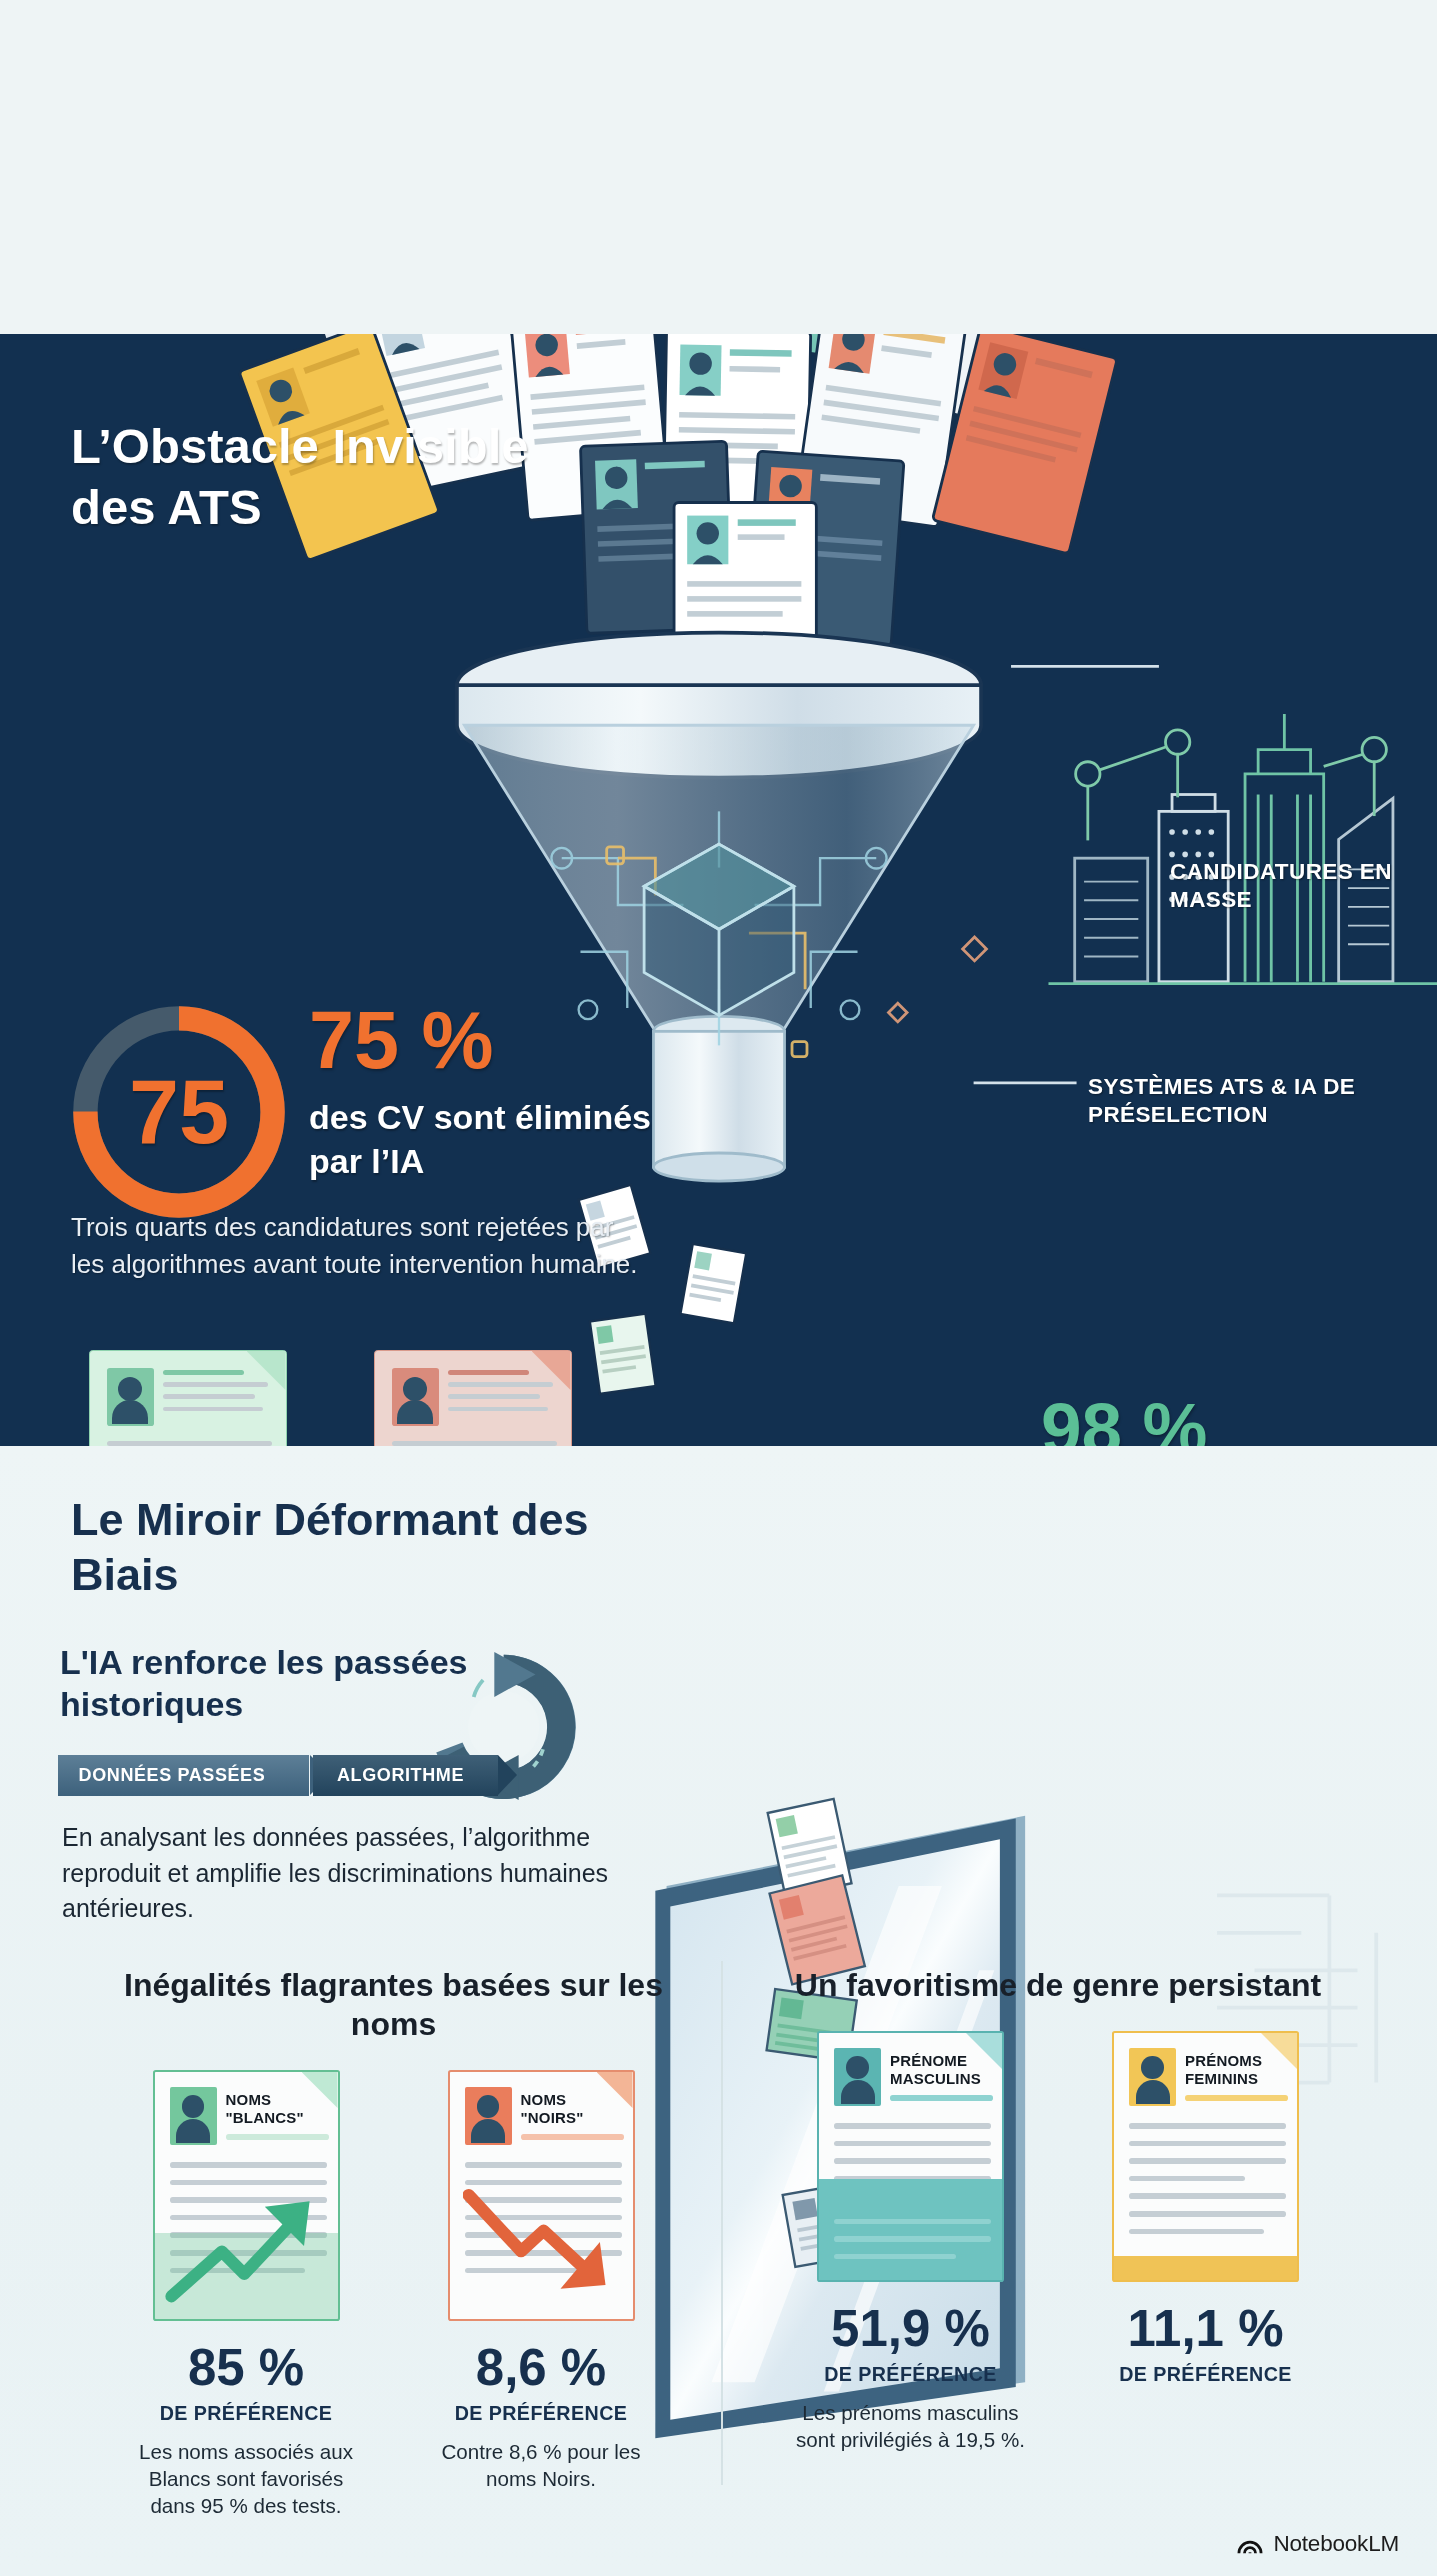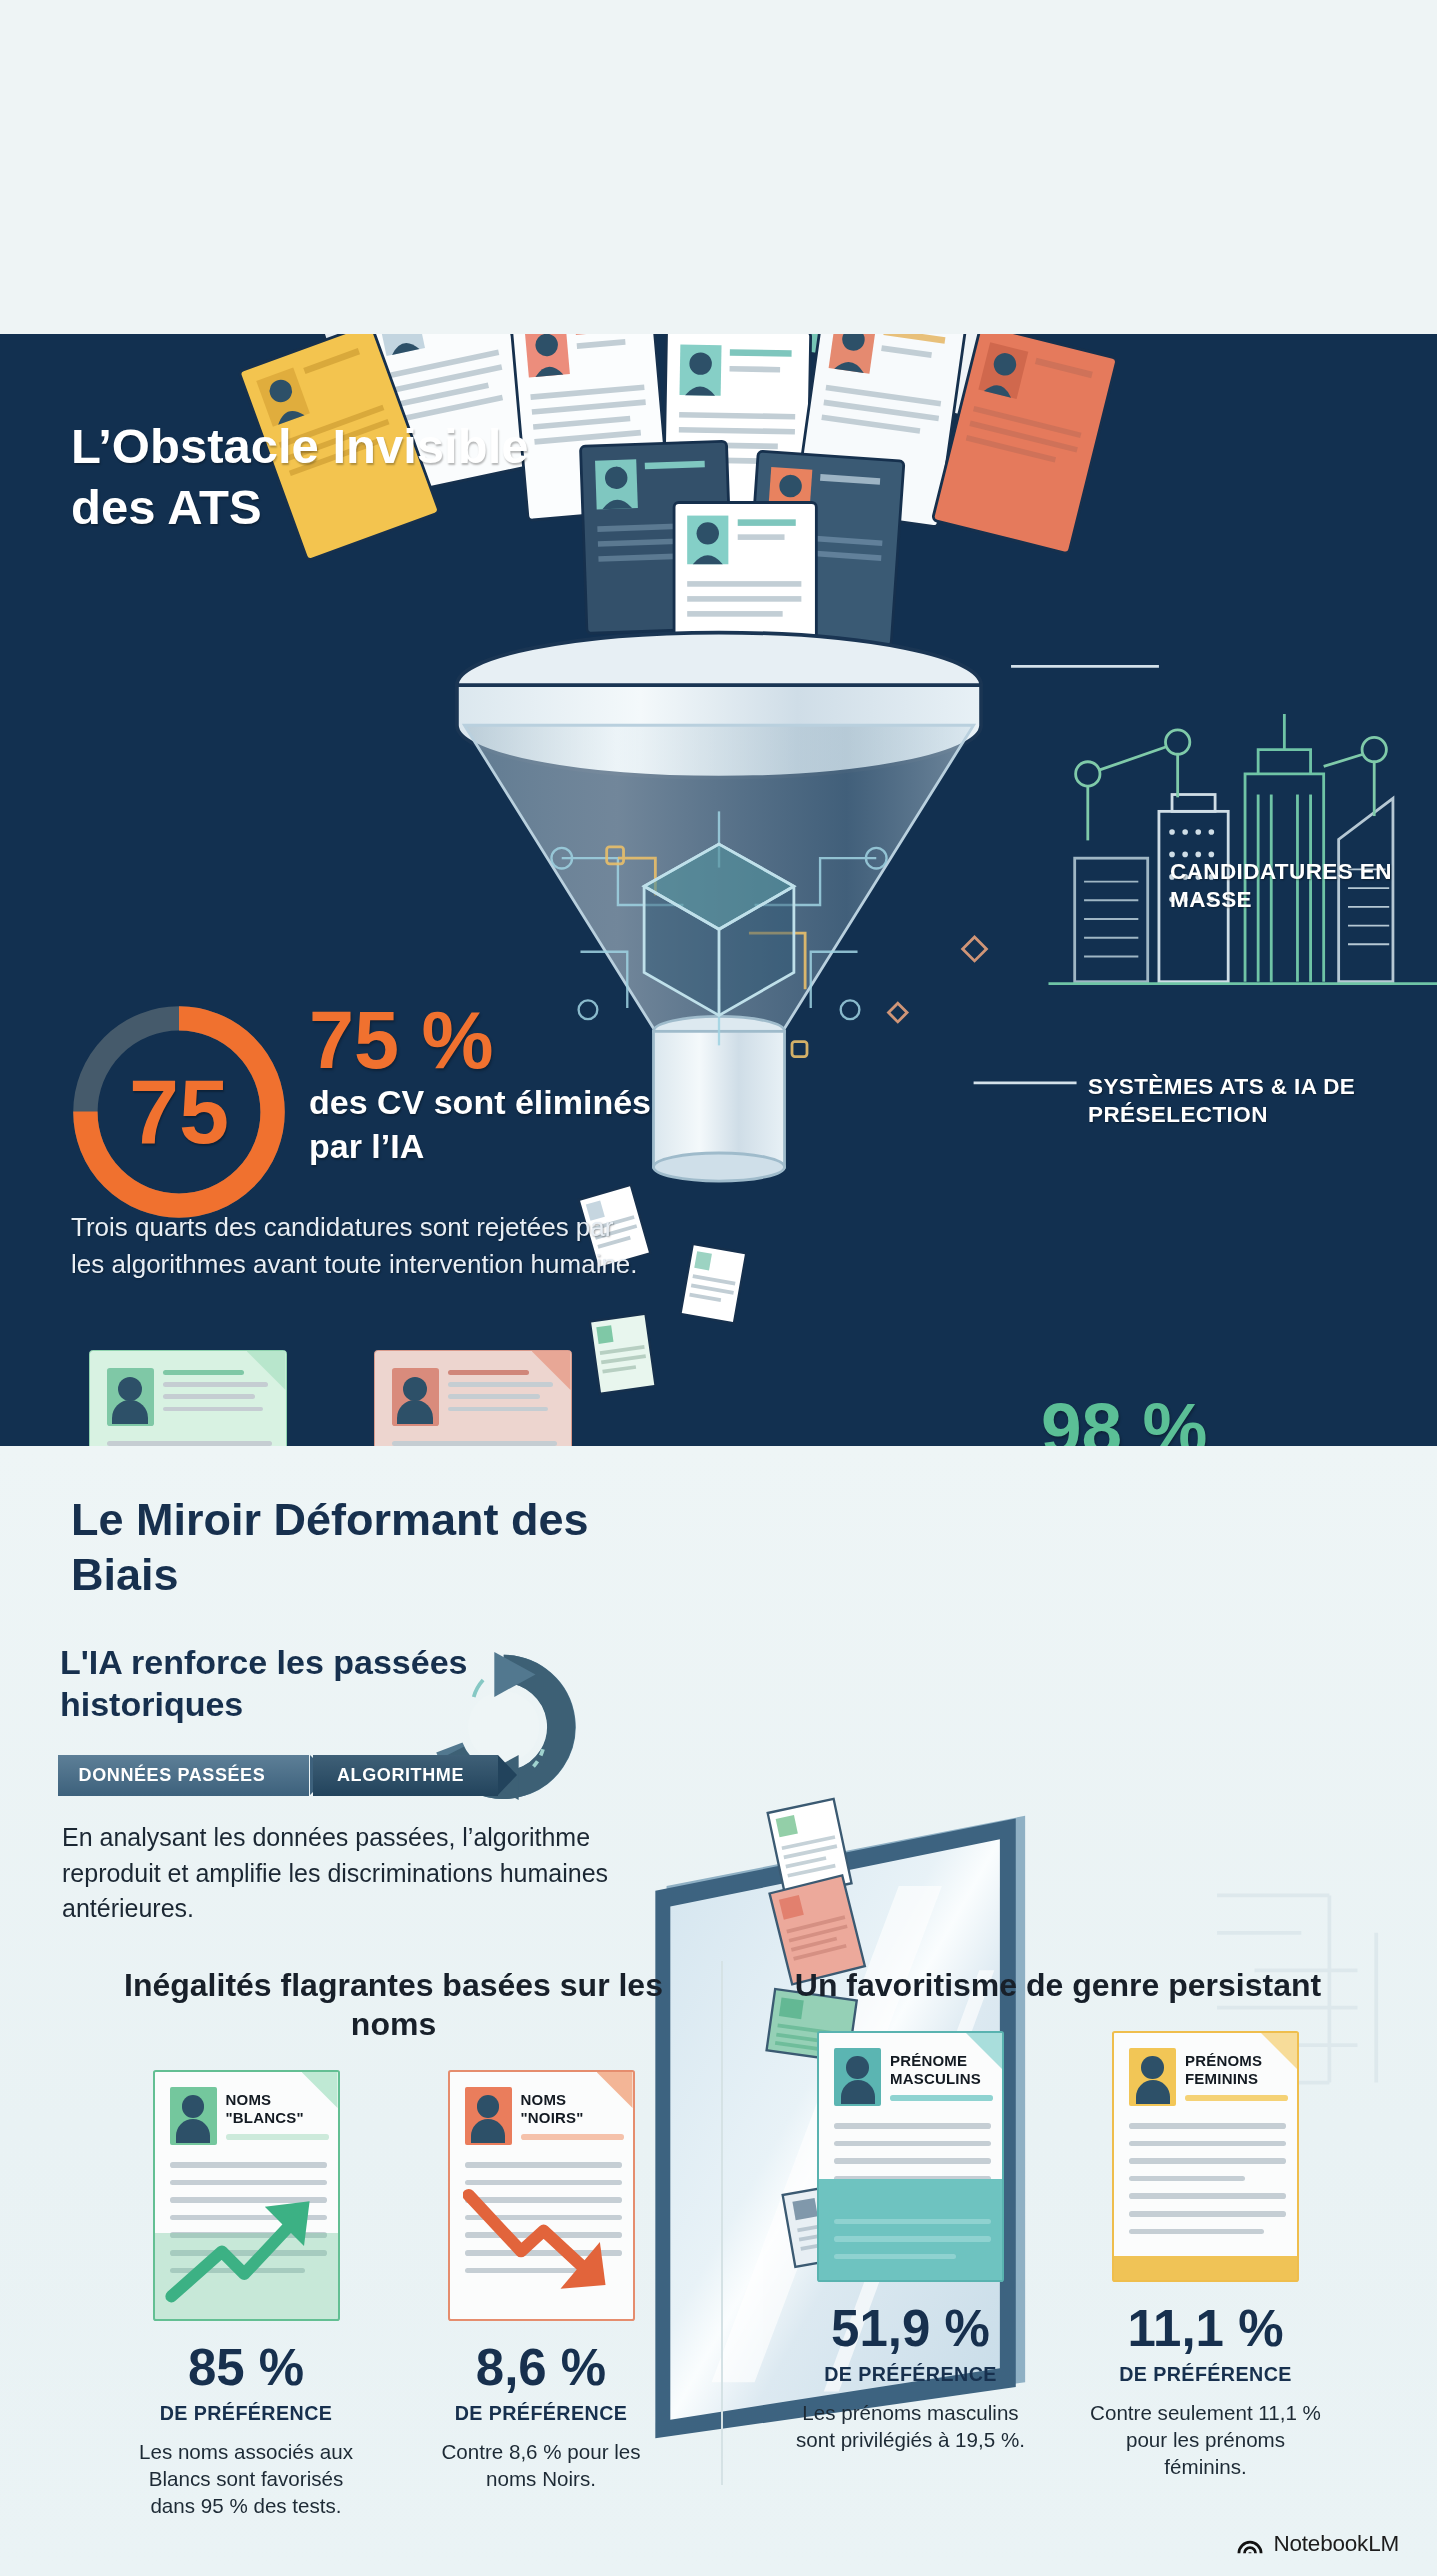--- a/index.html
+++ b/index.html
@@ -46,21 +46,21 @@
     text-shadow:0.9px 1.9px 1.9px rgba(0,0,0,.3);
   }
   .stat75{
     position:absolute;left:309px;top:666px;width:374px;
   }
   .stat75 .big{
     font-size:81px;font-weight:bold;color:#F0712F;line-height:1;
     text-shadow:0.9px 1.9px 2.8px rgba(0,0,0,.3);
   }
   .stat75 .sub{
-    font-size:34px;font-weight:bold;color:#fff;line-height:1.28;
+    margin-top:15px;font-size:34px;font-weight:bold;color:#fff;line-height:1.28;
     text-shadow:0.9px 1.9px 1.9px rgba(0,0,0,.3);
   }
   .para-dark{
     position:absolute;left:71px;top:875px;width:580px;
     font-size:26px;line-height:1.42;color:#e8eef4;
     text-shadow:0.9px 0.9px 1.9px rgba(0,0,0,.35);
   }
 
   
   .dcards{position:absolute;left:75px;top:1016px;width:580px;}
@@ -826,21 +826,20 @@
             <div class="ln" style="width:100%"></div>
               <div class="ln" style="width:74%"></div>
             <div class="ln" style="width:100%"></div>
               <div class="ln" style="width:100%"></div>
             <div class="ln" style="width:86%"></div>
           </div>
           <div class="band" style="background:#f0c356;height:24px;"></div>
         </div>
         <div class="bnum">11,1 %</div>
         <div class="blbl">DE PRÉFÉRENCE</div>
-        <div class="btxt">Contre seulement 11,1 % pour les prénoms féminins.</div>
       </div>
     </div>
   </div>
 
   <div class="footer">
     <svg width="28" height="24" viewBox="0 0 30 26">
       <path d="M3 23 A12 12 0 0 1 27 23" fill="none" stroke="#111" stroke-width="3"></path>
       <path d="M9 23 A6 6 0 0 1 21 23" fill="none" stroke="#111" stroke-width="3"></path>
       <path d="M15 23 v-1" fill="none" stroke="#111" stroke-width="3"></path>
     </svg>

